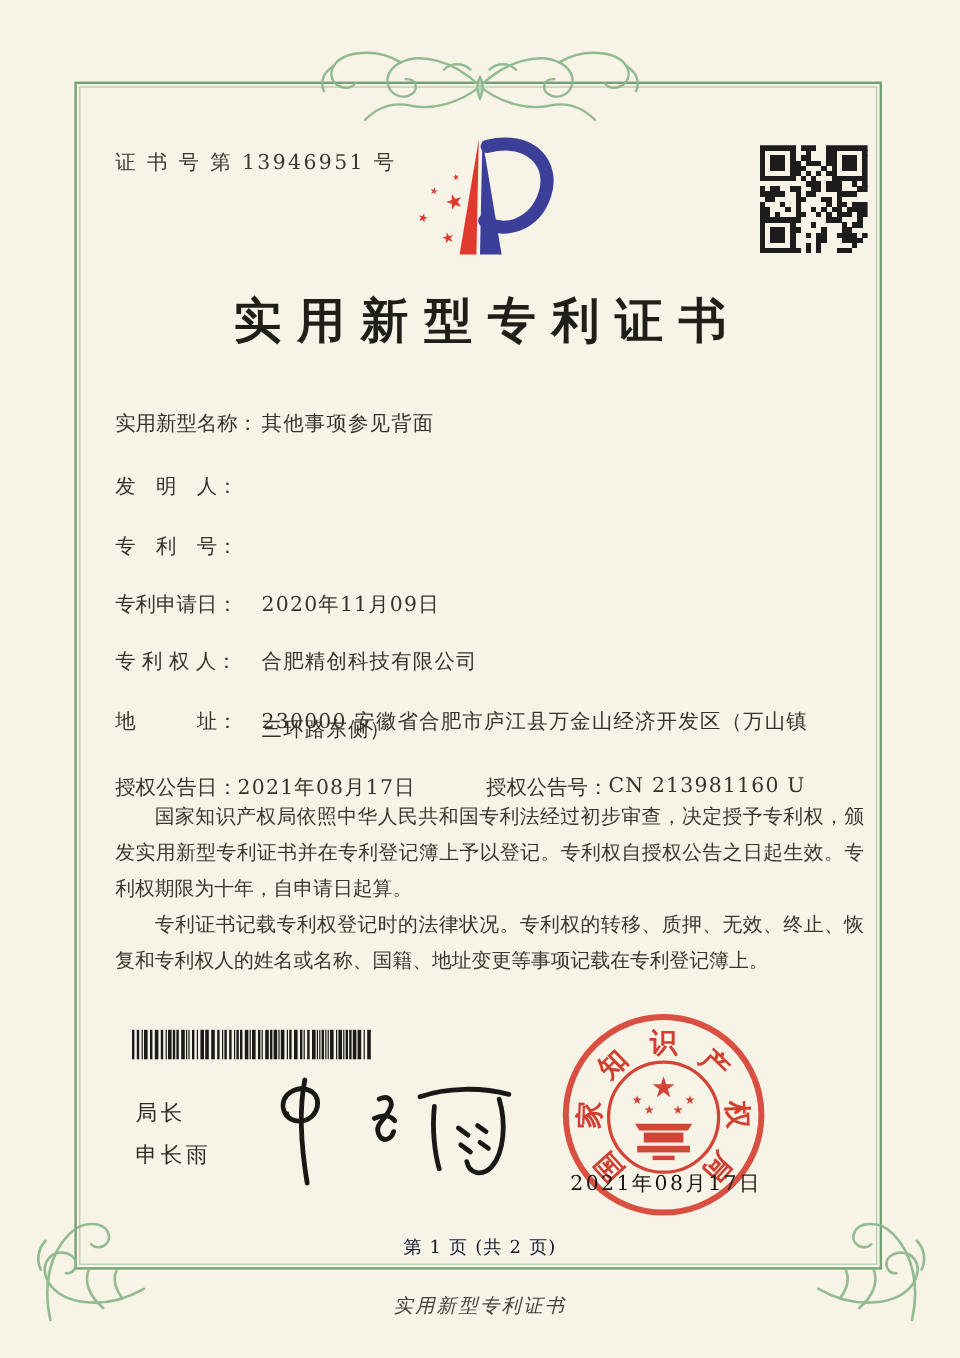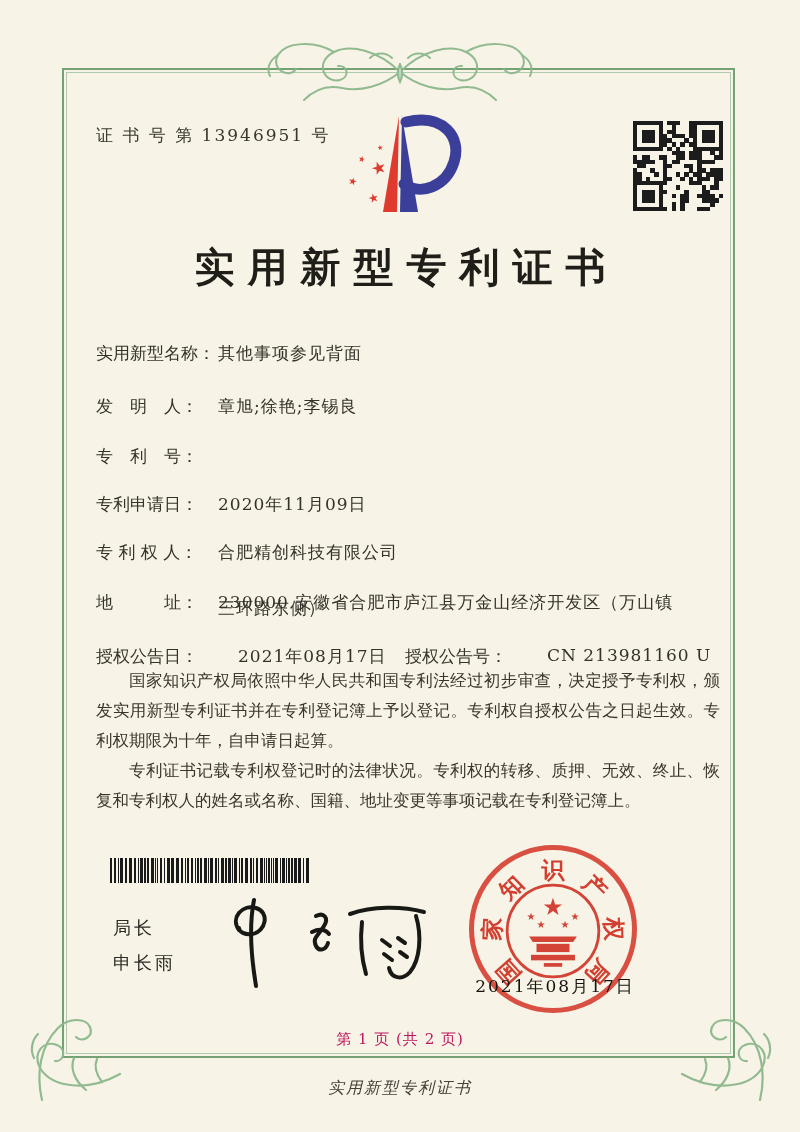--- a/index.html
+++ b/index.html
@@ -30,21 +30,21 @@
     letter-spacing:13px; color:#201e19; text-indent:13px;
   }
   .fields{ position:absolute; left:96px; top:340px; width:625px; font-size:17px; }
   .frow{ display:flex; align-items:flex-start; margin-bottom:24px; line-height:26px;}
   .frow.r1{ margin-bottom:27px;}
   .frow.r2{ margin-bottom:22px;}
   .flabel{ flex:0 0 122px; white-space:nowrap; }
   .fvalue{ letter-spacing:1px; }
   .addr2{ margin-left:122px; line-height:26px; margin-top:-20px; margin-bottom:24px; letter-spacing:1px;}
   .grant-row{ display:flex; }
-  .grant-row .pair{ display:flex;gap:40px; }
+  .grant-row .pair{ display:flex; }
   .grant-row .pair.first{ width:309px; }
   .paras{
     position:absolute; left:96px; top:666px; width:624px;
     font-size:16.5px; line-height:1.82; text-align:justify; color:#3a362d;
   }
   .paras p{ margin:0; text-indent:2em; }
   .barcode{
     position:absolute; left:110px; top:858px; width:202px; height:25px;
     display:flex; align-items:stretch; overflow:hidden;
   }
@@ -63,21 +63,21 @@
     text-align:center; font-size:23px; font-weight:700;
     color:rgba(206,48,34,.92);
     font-family:"DejaVu Serif","Liberation Serif",serif;
   }
   .seal-date{
     position:absolute; left:455px; top:975px; width:200px;
     text-align:center; font-size:17px; letter-spacing:2px; color:#15140f;
   }
   .page-info{
     position:absolute; left:0; right:0; top:1030px;
-    text-align:center; font-size:15px; color:#be185d; letter-spacing:1px;
+    text-align:center; font-size:15px; color:#0f172a; letter-spacing:1px;
   }
   .back-note{
     position:absolute; left:0; right:0; top:1078px;
     text-align:center; font-size:16px; color:#45413a; letter-spacing:2px; font-style:italic;
   }
   .ornament{ position:absolute; }
   .orn-top{ left:250px; top:34px; }
   .orn-bl{ left:24px; top:1012px; }
   .orn-br{ left:678px; top:1012px; transform:scaleX(-1); }
 </style>
@@ -379,21 +379,20 @@
 
   <div class="title">实用新型专利证书</div>
 
   <div class="fields">
     <div class="frow r1">
       <span class="flabel">实用新型名称：</span>
       <span class="fvalue">其他事项参见背面</span>
     </div>
     <div class="frow">
       <span class="flabel">发　明　人：</span>
-      <span class="fvalue">章旭;徐艳;李锡良</span>
     </div>
     <div class="frow r2">
       <span class="flabel">专　利　号：</span>
     </div>
     <div class="frow r2">
       <span class="flabel">专利申请日：</span>
       <span class="fvalue">2020年11月09日</span>
     </div>
     <div class="frow">
       <span class="flabel">专 利 权 人：</span>

